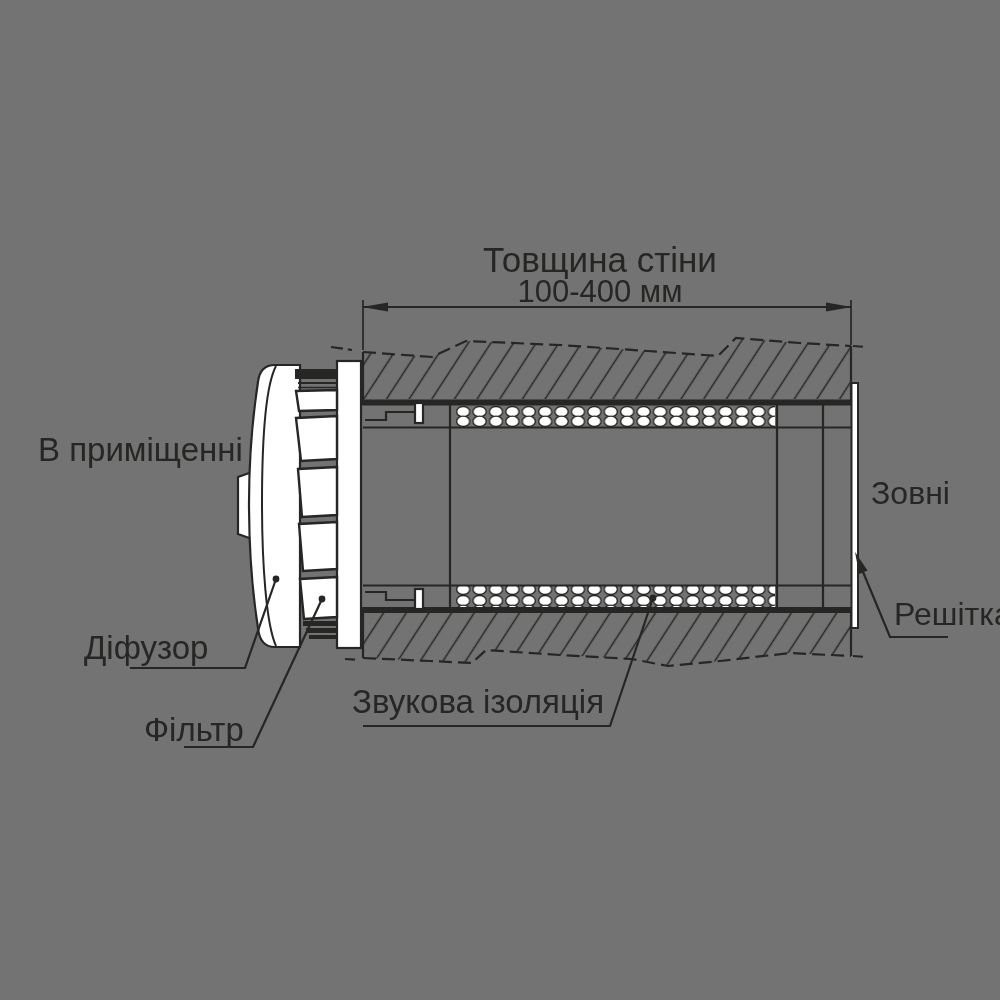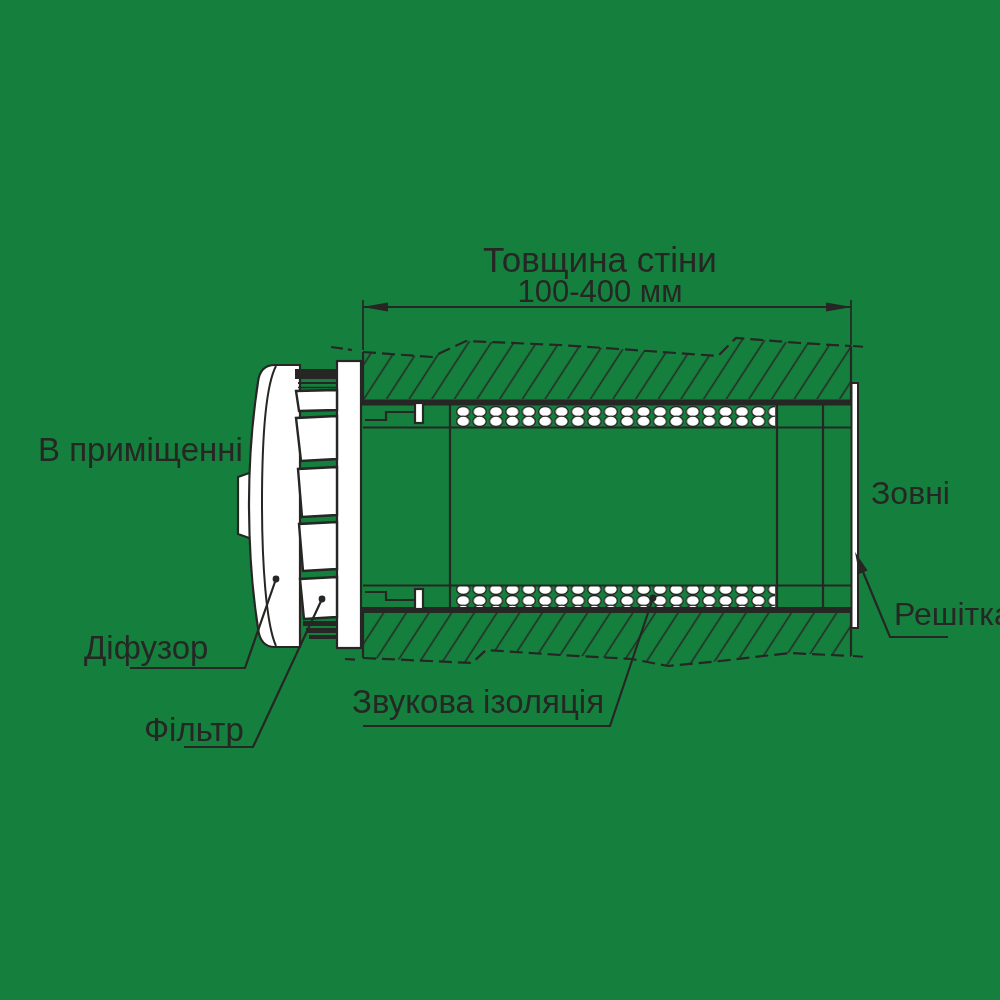--- a/index.html
+++ b/index.html
@@ -1,17 +1,17 @@
 <!DOCTYPE html>
 <html><head>
 <meta charset="utf-8">
 <style>
   html,body{margin:0;padding:0;background:#ffffff;}
   body{width:1000px;height:1000px;overflow:hidden;}
-  .canvas{width:1000px;height:1000px;position:relative;background:#15803d;}
+  .canvas{width:1000px;height:1000px;position:relative;background:#737373;}
   svg{display:block;}
   text{font-family:"Liberation Sans","DejaVu Sans",sans-serif;fill:#262624;}
   .t-title{font-size:35px;}
   .t-range{font-size:31px;}
   .t-label{font-size:33px;}
   .t-side{font-size:32px;}
   .ln{stroke:#262624;fill:none;}
 </style>
 </head>
 <body>

